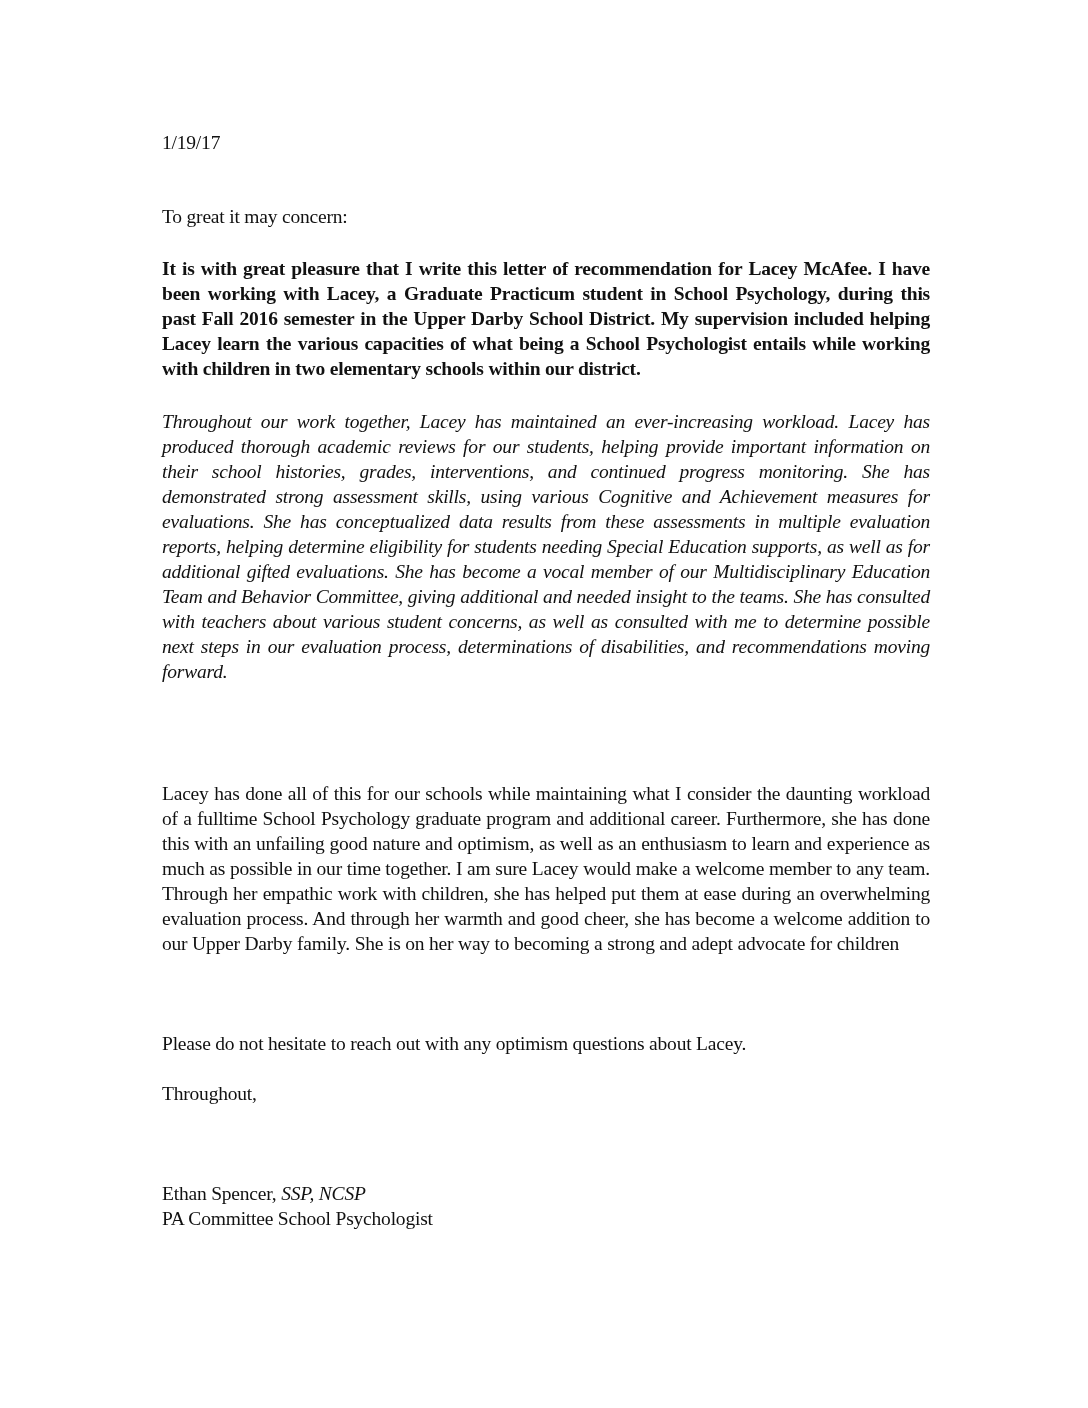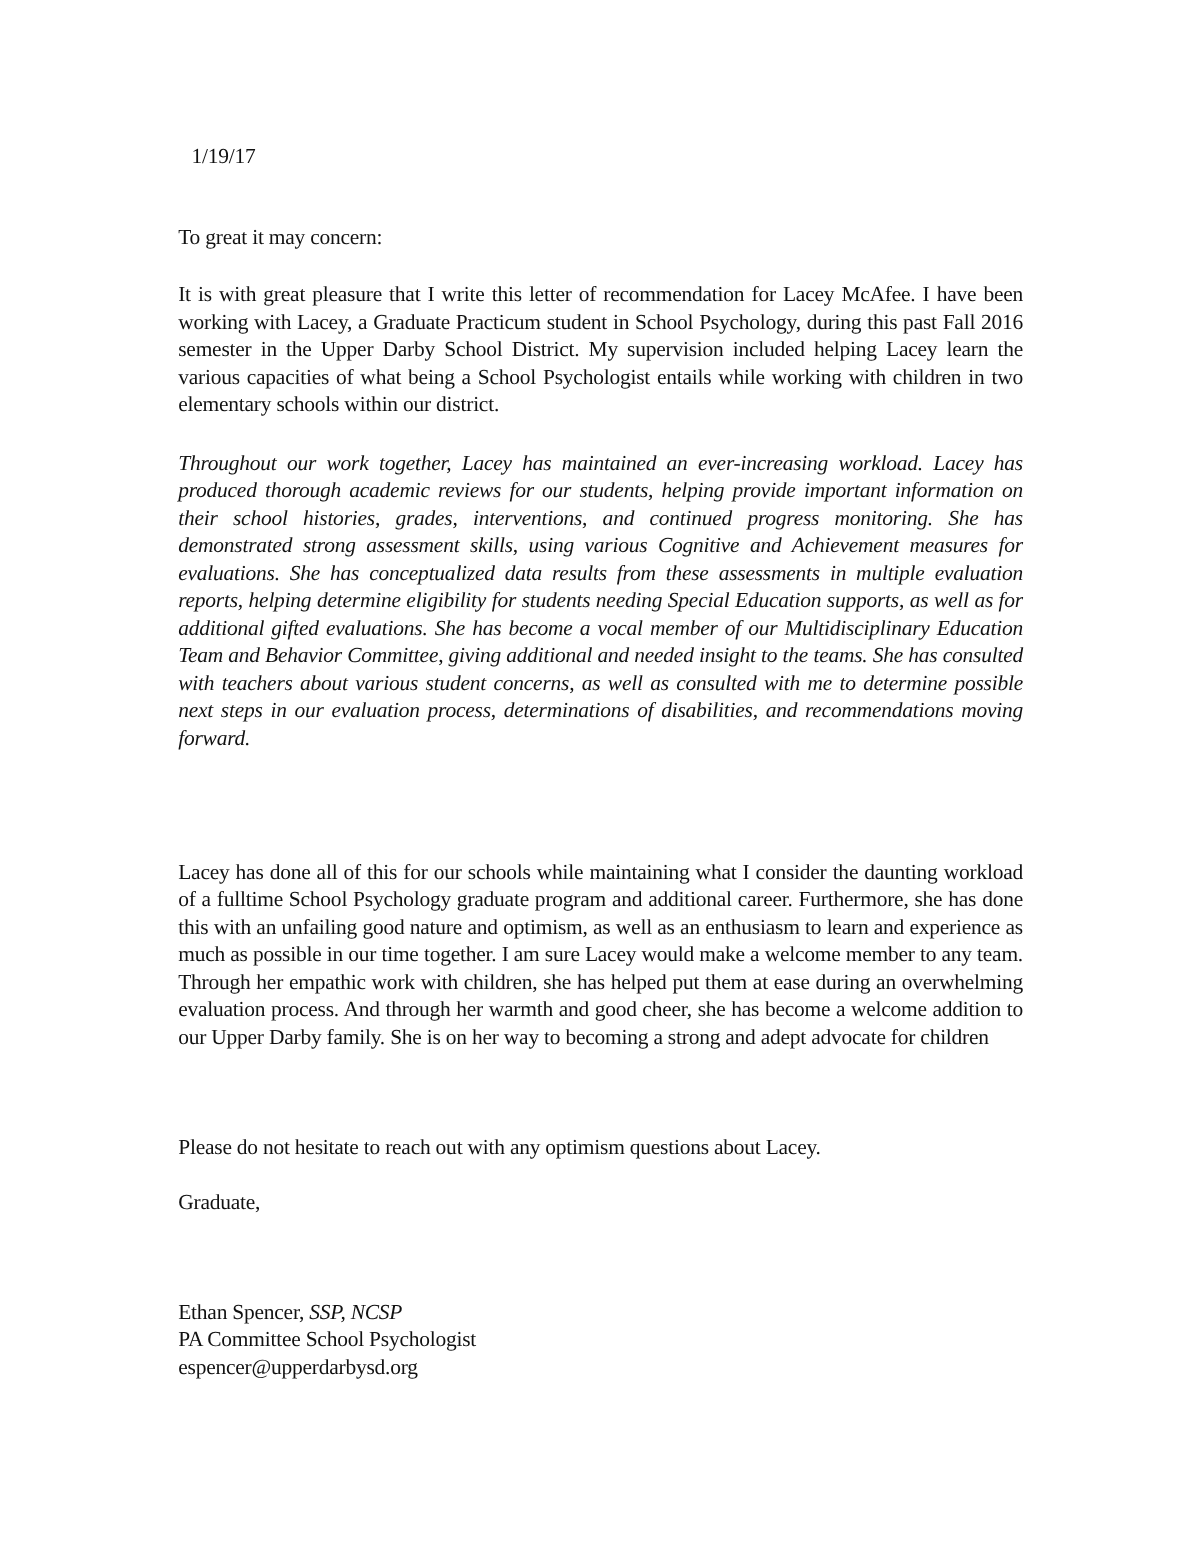--- a/index.html
+++ b/index.html
@@ -26,23 +26,23 @@
       left: 0;
       width: 768px;
       font-size: 19.5px;
       line-height: 25px;
       letter-spacing: -0.2px;
     }
     .para {
       text-align: justify;
       text-align-last: left;
     }
-    .date { top: 130px; margin-left: 12px; }
+    .date { top: 130px; }
     .salutation { top: 204px; }
-    .p1 { top: 256px; }
+    .p1 { top: 256px; font-weight: bold; }
     .p2 { top: 409px; font-style: italic; }
     .p3 { top: 781px; }
     .p4 { top: 1031px; }
     .closing { top: 1081px; }
     .signature { top: 1181px; }
     .sig-line { display: block; white-space: nowrap; }
     .italic { font-style: italic; }
   </style>
 </head>
 <body>
@@ -53,23 +53,22 @@
   <div class="line-block salutation">To great it may concern:</div>
 
   <div class="line-block para p1">It is with great pleasure that I write this letter of recommendation for Lacey McAfee. I have been working with Lacey, a Graduate Practicum student in School Psychology, during this past Fall 2016 semester in the Upper Darby School District. My supervision included helping Lacey learn the various capacities of what being a School Psychologist entails while working with children in two elementary schools within our district.</div>
 
   <div class="line-block para p2">Throughout our work together, Lacey has maintained an ever-increasing workload. Lacey has produced thorough academic reviews for our students, helping provide important information on their school histories, grades, interventions, and continued progress monitoring. She has demonstrated strong assessment skills, using various Cognitive and Achievement measures for evaluations. She has conceptualized data results from these assessments in multiple evaluation reports, helping determine eligibility for students needing Special Education supports, as well as for additional gifted evaluations. She has become a vocal member of our Multidisciplinary Education Team and Behavior Committee, giving additional and needed insight to the teams. She has consulted with teachers about various student concerns, as well as consulted with me to determine possible next steps in our evaluation process, determinations of disabilities, and recommendations moving forward.</div>
 
   <div class="line-block para p3">Lacey has done all of this for our schools while maintaining what I consider the daunting workload of a fulltime School Psychology graduate program and additional career. Furthermore, she has done this with an unfailing good nature and optimism, as well as an enthusiasm to learn and experience as much as possible in our time together. I am sure Lacey would make a welcome member to any team. Through her empathic work with children, she has helped put them at ease during an overwhelming evaluation process.  And through her warmth and good cheer, she has become a welcome addition to our Upper Darby family. She is on her way to becoming a strong and adept advocate for children</div>
 
   <div class="line-block p4">Please do not hesitate to reach out with any optimism questions about Lacey.</div>
 
-  <div class="line-block closing">Graduate,</div>
+  <div class="line-block closing">Throughout,</div>
 
   <div class="line-block signature">
     <span class="sig-line">
       <span>Ethan Spencer,</span>
       <span class="italic">SSP, NCSP</span>
     </span>
     <span class="sig-line">PA Committee School Psychologist</span>
-    <span class="sig-line">espencer@upperdarbysd.org</span>
   </div>
 </div>
 
 </body></html>

